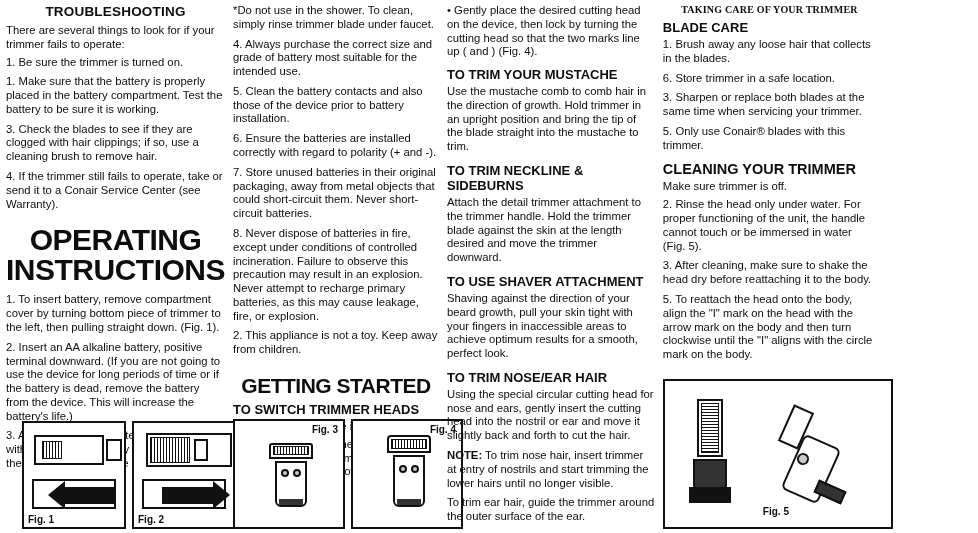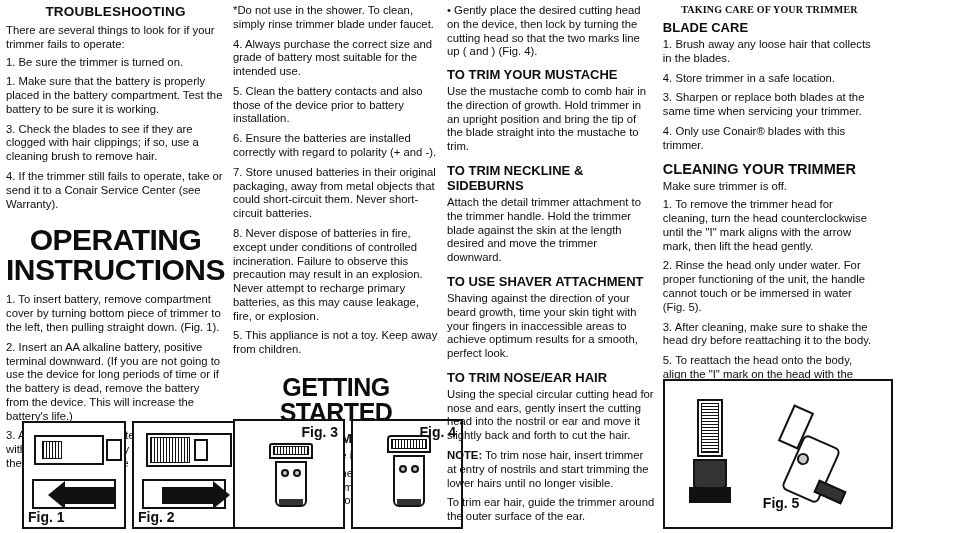--- a/index.html
+++ b/index.html
@@ -38,21 +38,21 @@
   }
   h2.big-title {
     font-size: 30px;
     font-weight: bold;
     text-align: center;
     line-height: 1.0;
     margin: 14px 0 8px 0;
     letter-spacing: -0.5px;
   }
   h2.big-title.small {
-    font-size: 25px;
+    font-size: 21px;
     margin: 18px 0 6px 0;
   }
   h3.sub-title {
     font-size: 13px;
     font-weight: bold;
     margin: 9px 0 3px 0;
     letter-spacing: 0px;
   }
   h3.sub-title.tight { margin-top: 7px; }
   p {
@@ -71,21 +71,21 @@
     margin-top: 6px;
   }
   .figbox {
     border: 2px solid #111;
     background: #fff;
     position: relative;
     overflow: hidden;
   }
   .figlabel {
     position: absolute;
-    font-size: 14px;
+    font-size: 10px;
     font-weight: bold;
     bottom: 2px;
   }
   .figlabel.left { left: 4px; }
   .figlabel.top-right { top: 3px; right: 5px; bottom: auto; }
 
   
   .arrow {
     position: absolute;
     height: 17px;
@@ -173,21 +173,21 @@
     </div>
   </div>
 
   <div class="col col-2">
     <p>*Do not use in the shower. To clean, simply rinse trimmer blade under faucet.</p>
     <p>4. Always purchase the correct size and grade of battery most suitable for the intended use.</p>
     <p>5. Clean the battery contacts and also those of the device prior to battery installation.</p>
     <p>6. Ensure the batteries are installed correctly with regard to polarity (+ and -).</p>
     <p>7. Store unused batteries in their original packaging, away from metal objects that could short-circuit them. Never short-circuit batteries.</p>
     <p>8. Never dispose of batteries in fire, except under conditions of controlled incineration. Failure to observe this precaution may result in an explosion. Never attempt to recharge primary batteries, as this may cause leakage, fire, or explosion.</p>
-    <p>5. This appliance is not a toy. Keep away from children.</p>
+    <p>2. This appliance is not a toy. Keep away from children.</p>
 
     <h2 class="big-title small">GETTING STARTED</h2>
     <h3 class="sub-title" style="margin-top:0;">TO SWITCH TRIMMER HEADS</h3>
     <p class="tight">Check that the remove is turned off.</p>
     <p>• Remove the cutting head of the device by turning it to line up mark ( ) with mark (       ). Next pull the head of the device upward (Fig. 3).</p>
 
     <div class="fig-row" style="position:absolute; bottom:4px; left:0; width:230px;">
       <div class="figbox" style="width:112px;height:110px;">
         <div class="t-body" style="left:34px;top:22px;width:44px;height:16px;border-radius:3px 3px 0 0;"></div>
         <div class="t-body hatch" style="left:38px;top:25px;width:36px;height:9px;border:1px solid #111;"></div>
@@ -212,54 +212,53 @@
   <div class="col col-3">
     <p>• Gently place the desired cutting head on the device, then lock by turning the cutting head so that the two marks line up ( and  ) (Fig. 4).</p>
 
     <h3 class="sub-title tight" style="margin-top:8px;">TO TRIM YOUR MUSTACHE</h3>
     <p>Use the mustache comb to comb hair in the direction of growth. Hold trimmer in an upright position and bring the tip of the blade straight into the mustache to trim.</p>
 
     <h3 class="sub-title">TO TRIM NECKLINE &amp; SIDEBURNS</h3>
     <p>Attach the detail trimmer attachment to the trimmer handle. Hold the trimmer blade against the skin at the length desired and move the trimmer downward.</p>
 
     <h3 class="sub-title">TO USE SHAVER ATTACHMENT</h3>
-    <p>Shaving against the direction of your beard growth, time your skin tight with your fingers in inaccessible areas to achieve optimum results for a smooth, perfect look.</p>
+    <p>Shaving against the direction of your beard growth, pull your skin tight with your fingers in inaccessible areas to achieve optimum results for a smooth, perfect look.</p>
 
     <h3 class="sub-title">TO TRIM NOSE/EAR HAIR</h3>
     <p>Using the special circular cutting head for nose and ears, gently insert the cutting head into the nostril or ear and move it slightly back and forth to cut the hair.</p>
 
     <p><span class="bold">NOTE:</span><span> To trim nose hair, insert trimmer at entry of nostrils and start trimming the lower hairs until no longer visible.</span></p>
 
     <p>To trim ear hair, guide the trimmer around the outer surface of the ear.</p>
   </div>
 
   <div class="col col-4">
     <h2 class="section-title" style="font-size:10px;font-family:Liberation Serif, serif;">TAKING CARE OF YOUR TRIMMER</h2>
     <h3 class="sub-title" style="margin-top:0;">BLADE CARE</h3>
     <p>1. Brush away any loose hair that collects in the blades.</p>
-    <p>4. Store trimmer in a safe location.</p>
+    <p>6. Store trimmer in a safe location.</p>
     <p>3. Sharpen or replace both blades at the same time when servicing your trimmer.</p>
-    <p>4. Only use Conair® blades with this trimmer.</p>
+    <p>5. Only use Conair® blades with this trimmer.</p>
 
     <h3 class="sub-title" style="font-size:14.5px;">CLEANING YOUR TRIMMER</h3>
     <p class="tight">Make sure trimmer is off.</p>
-    <p>1. To remove the trimmer head for cleaning, turn the head counterclockwise until the "I" mark aligns with the arrow mark, then lift the head gently.</p>
     <p>2. Rinse the head only under water. For proper functioning of the unit, the handle cannot touch or be immersed in water (Fig. 5).</p>
     <p>3. After cleaning, make sure to shake the head dry before reattaching it to the body.</p>
     <p>5. To reattach the head onto the body, align the "I" mark on the head with the arrow mark on the body and then turn clockwise until the "I" aligns with the circle mark on the body.</p>
 
     <div class="figbox" style="position:absolute;bottom:4px;left:0;width:230px;height:150px;">
 
       <div class="t-body" style="left:32px;top:18px;width:26px;height:58px;background:#fff;"></div>
       <div class="t-body hatch-h" style="left:36px;top:22px;width:18px;height:50px;border:1px solid #111;"></div>
       <div class="t-body dark" style="left:28px;top:78px;width:34px;height:30px;border:2px solid #111;border-radius:0 0 4px 4px;"></div>
       <div class="t-body" style="left:24px;top:106px;width:42px;height:16px;background:#111;border:2px solid #111;"></div>
 
       <div class="t-body" style="left:120px;top:26px;width:22px;height:40px;transform:rotate(24deg);transform-origin:center;"></div>
       <div class="t-body" style="left:126px;top:58px;width:40px;height:60px;transform:rotate(24deg);border-radius:6px;"></div>
       <div class="t-body grey" style="left:132px;top:72px;width:12px;height:12px;border-radius:50%;transform:rotate(24deg);"></div>
       <div class="t-body dark" style="left:150px;top:104px;width:30px;height:14px;transform:rotate(24deg);border:2px solid #111;"></div>
 
-      <span class="figlabel" style="left:98px;bottom:16px;">Fig. 5</span>
+      <span class="figlabel" style="left:98px;bottom:10px;">Fig. 5</span>
     </div>
   </div>
 
 </div>
 
 </body></html>

